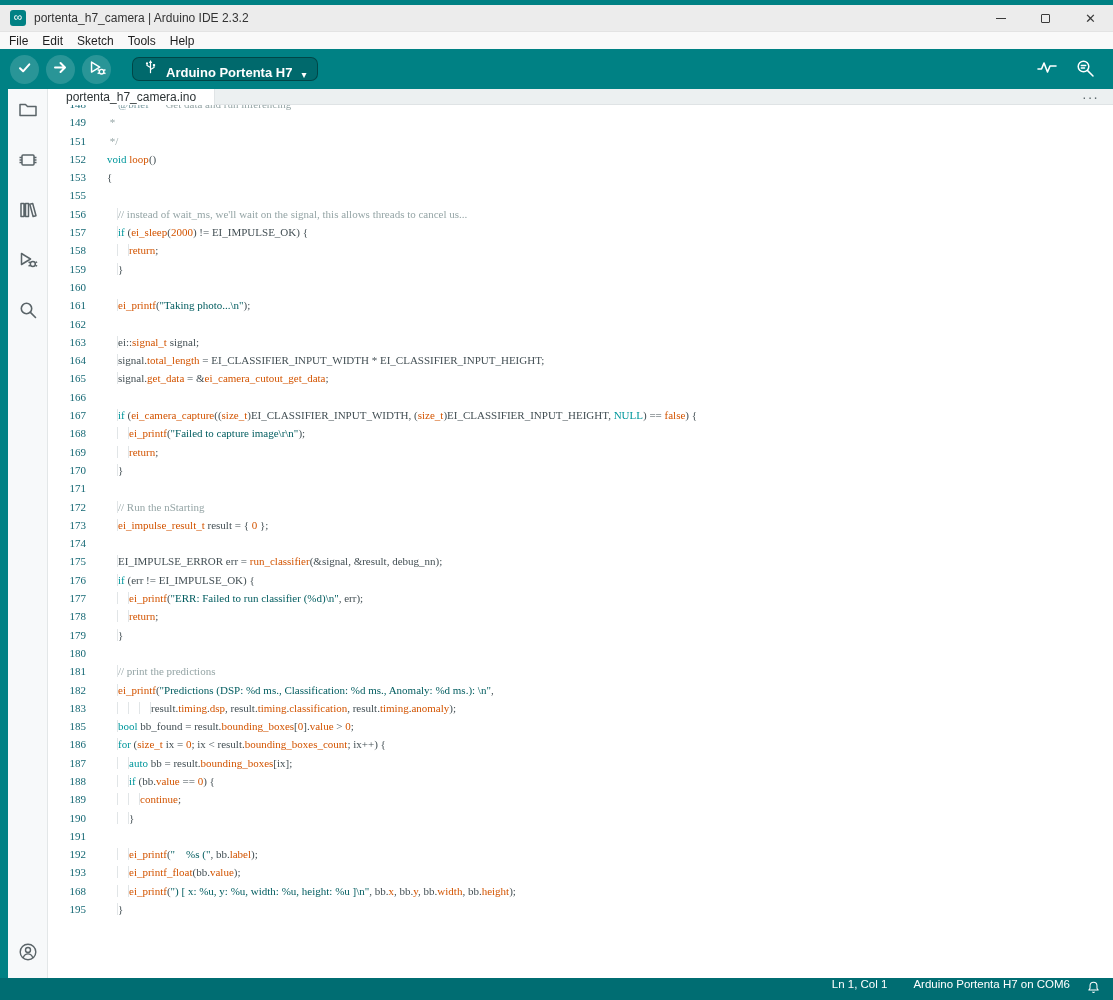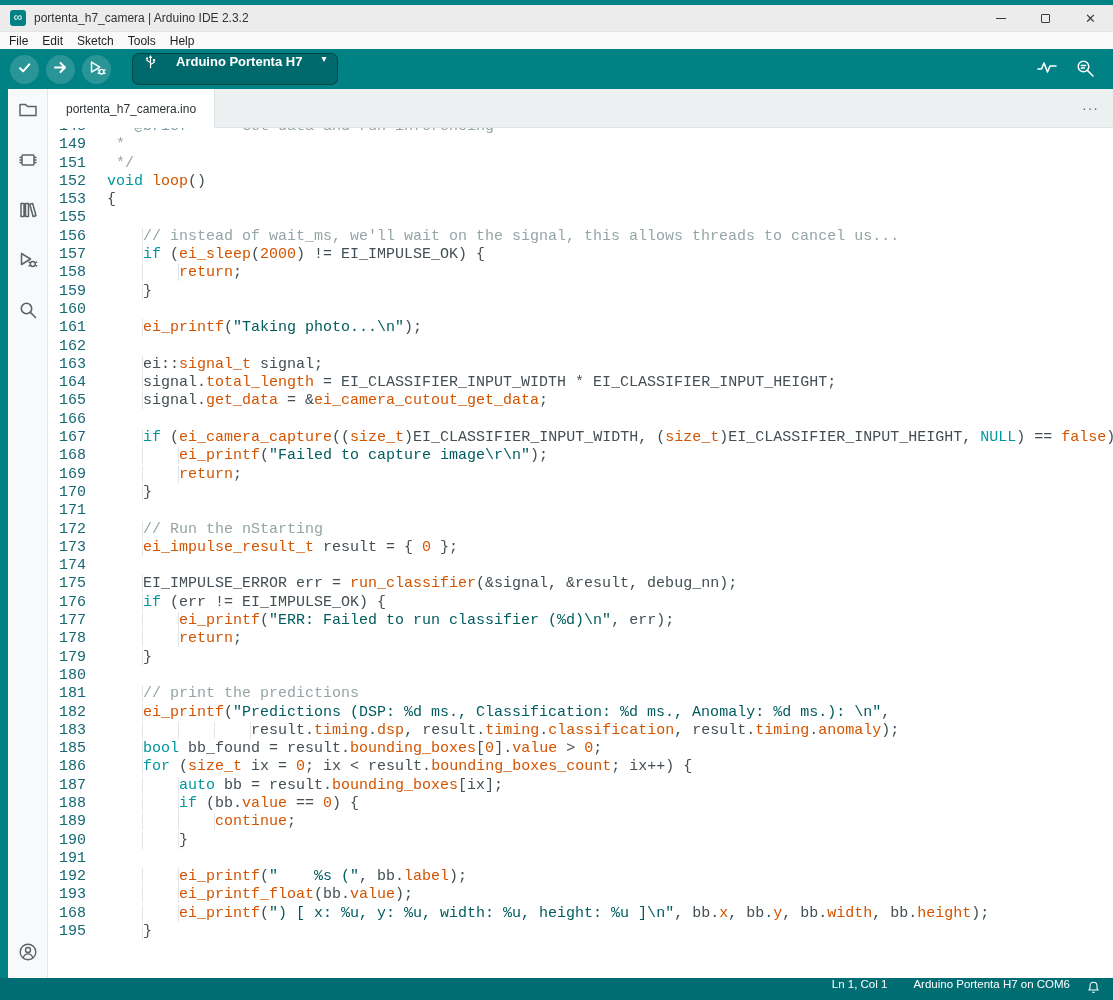--- a/index.html
+++ b/index.html
@@ -17,39 +17,39 @@
   .wc{width:45px;height:100%;display:flex;align-items:center;justify-content:center;background:none;border:none;color:#3a3a3a}
   .wc-min{width:10px;border-top:1px solid #3a3a3a;display:block}
   .wc-max{width:9px;height:9px;border:1px solid #3a3a3a;border-radius:1px;display:block}
   .wc-close{font-size:13px;line-height:1}
 
   .menubar{height:17px;background:#f9f9f9;display:flex;align-items:center;padding-left:2px;flex:none}
   .menu-item{font-size:12px;color:#1e1e1e;padding:0 7px;background:none;border:none;font-family:Liberation Sans, sans-serif;height:100%}
 
   .toolbar{height:40px;background:var(--teal,#008184);display:flex;align-items:center;padding:0 14px 0 10px;flex:none}
   .tb-circle{width:29px;height:29px;border-radius:50%;background:rgba(255,255,255,.16);border:none;display:flex;align-items:center;justify-content:center;margin-right:7px;flex:none}
-  .board-select{height:32px;margin-left:14px;background:rgba(0,0,0,.18);border:1px solid rgba(0,0,0,.34);border-radius:7px;display:flex;align-items:flex-start;padding:0 11px;gap:19px}
+  .board-select{height:24px;margin-left:14px;background:rgba(0,0,0,.18);border:1px solid rgba(0,0,0,.34);border-radius:7px;display:flex;align-items:flex-end;padding:0 11px;gap:9px}
   .board-label{color:#fff;font-size:13px;font-weight:bold;white-space:nowrap}
   .board-caret{color:#fff;font-size:10px;line-height:1}
   .tb-right{margin-left:auto;display:flex;gap:10px}
   .tb-flat{background:none;border:none;width:28px;height:28px;display:flex;align-items:center;justify-content:center}
 
   .main{flex:1;display:flex;min-height:0}
   .accent-strip{width:8px;background:var(--teal,#008184);flex:none}
   .activitybar{width:40px;background:#f7f9fa;border-right:1px solid #e3e7e8;display:flex;flex-direction:column;align-items:center;padding-top:9px;gap:24px;position:relative;flex:none;color:#5a6468}
   .ab-btn{width:26px;height:26px;background:none;border:none;display:flex;align-items:center;justify-content:center;color:#5a6468}
   .ab-bottom{position:absolute;bottom:12px;left:0;width:100%;display:flex;justify-content:center}
 
   .editor-col{flex:1;display:flex;flex-direction:column;min-width:0}
-  .tabbar{height:39px;background:#ecf0f1;display:flex;align-items:stretch;border-bottom:1px solid #dfe3e5;flex:none}
+  .tabbar{height:16px;background:#ecf0f1;display:flex;align-items:stretch;border-bottom:1px solid #dfe3e5;flex:none}
   .tab{background:#fff;display:flex;align-items:center;padding:0 18px;font-size:12px;color:#2d3436;border-right:1px solid #e0e4e6;margin-bottom:-1px;border-top:none}
   .tab-overflow{margin-left:auto;align-self:center;padding:0 14px;color:#5f6a6e;font-size:14px;letter-spacing:1px;background:none;border:none;font-family:inherit}
 
   .editor{flex:1;background:#fff;overflow:hidden;position:relative}
-  .code{margin-top:-10px;font-family:Liberation Mono, monospace;font-size:15px;line-height:18.3px;color:var(--editor-text,#434f54)}
+  .code{margin-top:-10px;font-family:Liberation Serif, serif;font-size:11px;line-height:18.3px;color:var(--editor-text,#434f54)}
   .line{display:flex;height:18.3px;white-space:pre}
   .ln{width:59px;flex:none;text-align:right;padding-right:21px;color:var(--line-number,#156874)}
   .lc{white-space:pre}
   .ig{box-shadow:inset -1px 0 0 #e1e5e7}
   .t-comment{color:var(--comment,#95a5a6)}
   .t-doctag{color:#7b9ba1}
   .t-docparam{color:#4f5b60;font-weight:bold}
   .t-str{color:var(--string,#005c5f)}
   .t-kw,.t-pre{color:var(--keyword,#00979c)}
   .t-kwo,.t-fn,.t-mem,.t-num{color:var(--function,#d35400)}

